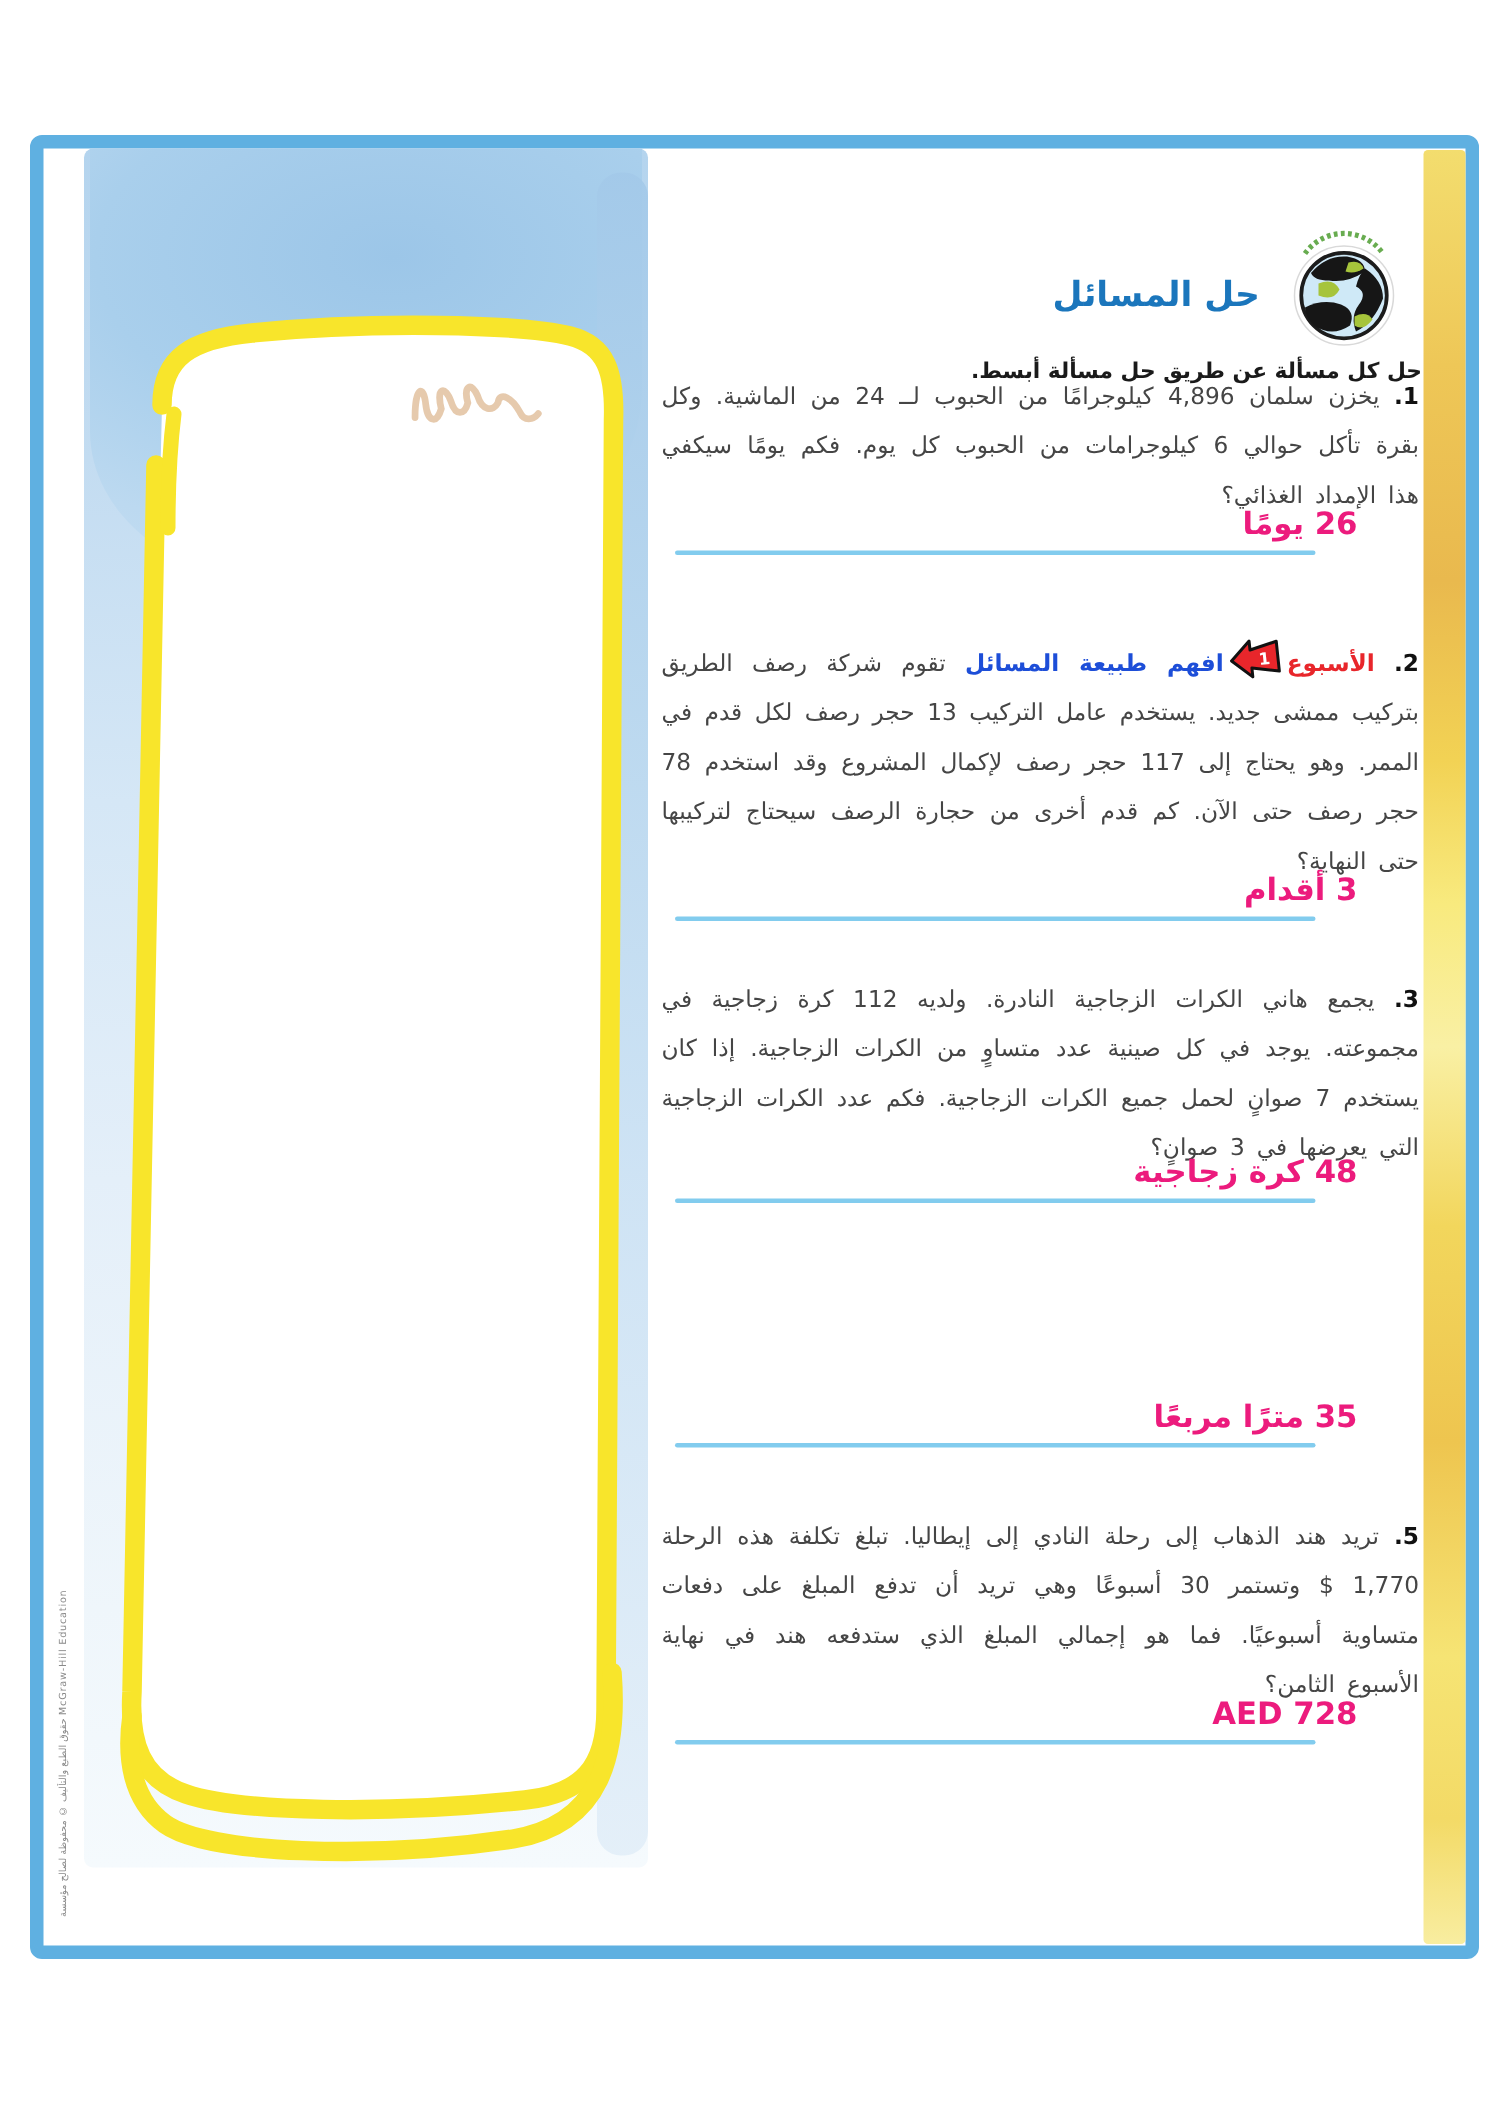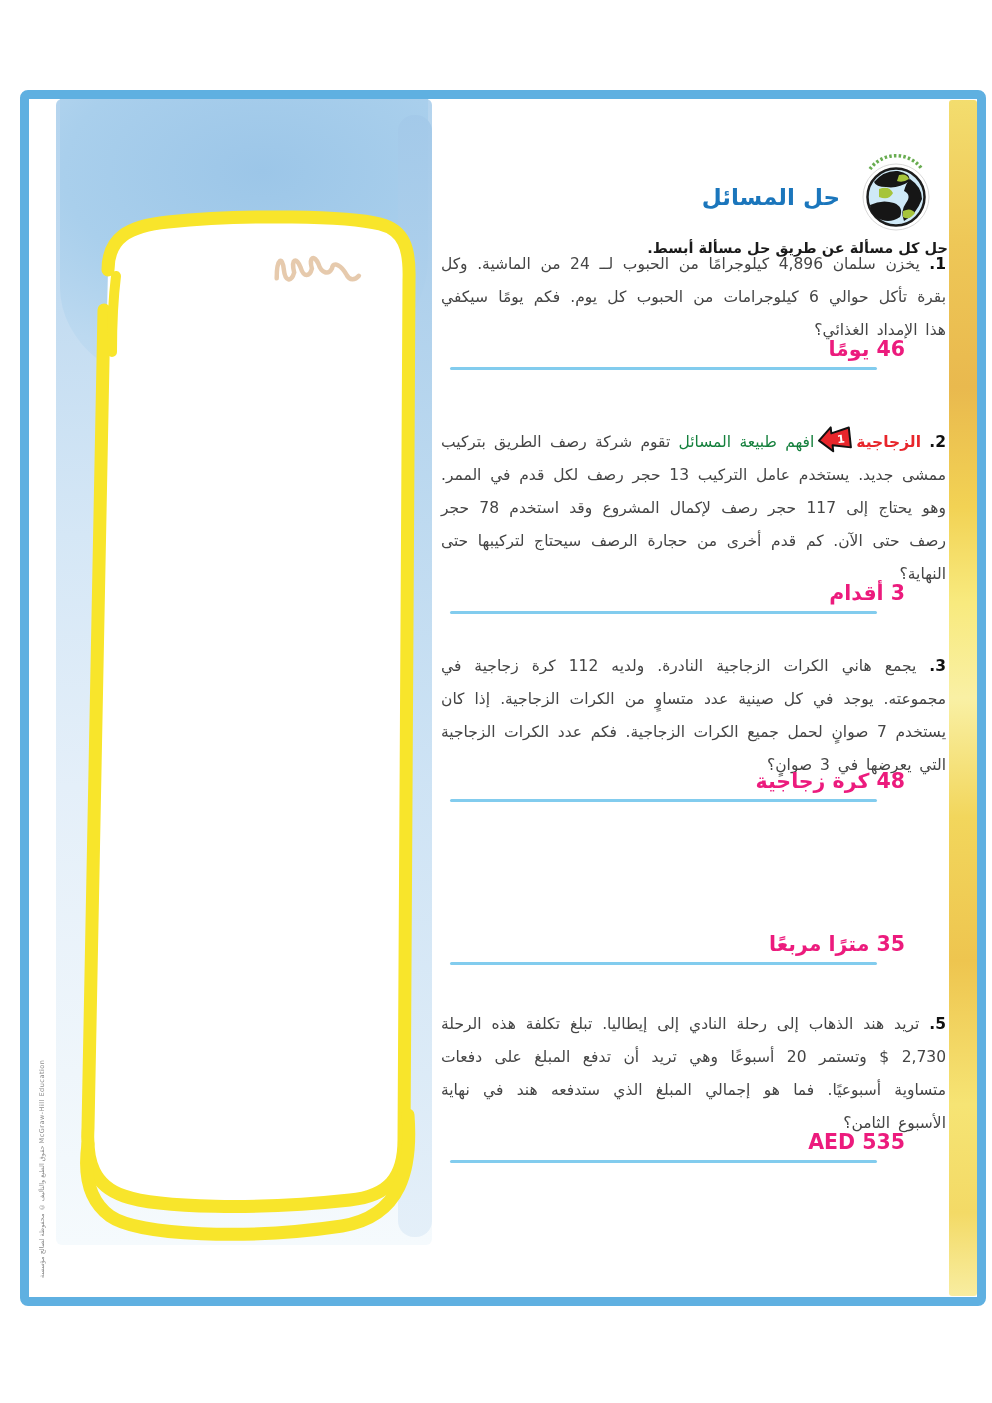--- a/index.html
+++ b/index.html
@@ -31,21 +31,21 @@
   .lesson-header-title{position:absolute;right:152px;top:184px;font-size:23px;font-weight:bold;
       color:#1b76bc;}
   .instruction{position:absolute;right:44px;top:240px;font-size:14.5px;font-weight:bold;color:#1a1a1a;}
   .globe{position:absolute;right:58px;top:152px;}
   .problem{position:absolute;right:46px;width:505px;direction:rtl;}
   .p1{top:248px;height:122px;} .p2{top:424px;height:190px;}
   .p3{top:650px;height:152px;} .p4{top:842px;height:123px;} .p5{top:1008px;height:155px;}
   .ptext{margin:0;font-size:15.5px;line-height:33px;color:#454545;text-align:justify;word-spacing:3px;}
   .pnum{font-weight:bold;color:#111;}
   .practice{font-weight:bold;color:#e8262b;}
-  .plead{font-weight:normal;color:#15803d;}
+  .plead{font-weight:bold;color:#1d4ed8;}
   .arrow-badge{vertical-align:-8px;margin:0 3px;transform:rotate(-6deg);}
   .answer{position:absolute;bottom:9px;right:41px;font-size:20.5px;font-weight:bold;color:#ec1b7d;
       direction:rtl;unicode-bidi:plaintext;}
   .rule{position:absolute;bottom:0;width:427px;height:3px;background:#82ccee;border-radius:2px;
       right:auto;margin:0;left:9px;}
 </style>
 </head>
 <body>
 
 <div class="page">
@@ -81,42 +81,42 @@
     <path fill="#a6c43b" d="M21 37 Q31 33 35 41 Q31 49 21 45 Z"></path>
     <path fill="#a6c43b" d="M41 23 Q49 21 51 27 Q45 31 39 29 Z"></path>
     <path fill="#a6c43b" d="M45 59 Q53 55 57 61 Q51 69 45 65 Z"></path>
   </svg>
 
   <div class="lesson-header-title">حل المسائل</div>
   <div class="instruction">حل كل مسألة عن طريق حل مسألة أبسط.</div>
 
   <div class="problem p1">
     <p class="ptext"><span class="pnum">1.</span> <span>يخزن سلمان 4,896 كيلوجرامًا من الحبوب لــ 24 من الماشية. وكل بقرة تأكل حوالي 6 كيلوجرامات من الحبوب كل يوم. فكم يومًا سيكفي هذا الإمداد الغذائي؟</span></p>
-    <div class="answer">46 يومًا</div>
+    <div class="answer">26 يومًا</div>
     <div class="rule"></div>
   </div>
 
   <div class="problem p2">
-    <p class="ptext"><span class="pnum">2.</span> <span class="practice">الزجاجية</span><svg class="arrow-badge" width="36" height="31" viewBox="0 0 36 31">
+    <p class="ptext"><span class="pnum">2.</span> <span class="practice">الأسبوع</span><svg class="arrow-badge" width="36" height="31" viewBox="0 0 36 31">
           <path d="M2 15 L15 3 L15 9 L33 5 L33 25 L15 21 L15 27 Z" fill="#e8262b" stroke="#111" stroke-width="2" stroke-linejoin="round"></path>
           <text x="24" y="19.5" text-anchor="middle" font-size="11" font-weight="bold" fill="#ffffff">1</text>
         </svg><span class="plead">افهم طبيعة المسائل</span> <span>تقوم شركة رصف الطريق بتركيب ممشى جديد. يستخدم عامل التركيب 13 حجر رصف لكل قدم في الممر. وهو يحتاج إلى 117 حجر رصف لإكمال المشروع وقد استخدم 78 حجر رصف حتى الآن. كم قدم أخرى من حجارة الرصف سيحتاج لتركيبها حتى النهاية؟</span></p>
     <div class="answer">3 أقدام</div>
     <div class="rule"></div>
   </div>
 
   <div class="problem p3">
     <p class="ptext"><span class="pnum">3.</span> <span>يجمع هاني الكرات الزجاجية النادرة. ولديه 112 كرة زجاجية في مجموعته. يوجد في كل صينية عدد متساوٍ من الكرات الزجاجية. إذا كان يستخدم 7 صوانٍ لحمل جميع الكرات الزجاجية. فكم عدد الكرات الزجاجية التي يعرضها في 3 صوانٍ؟</span></p>
     <div class="answer">48 كرة زجاجية</div>
     <div class="rule"></div>
   </div>
 
   <div class="problem p4">
     <div class="answer">35 مترًا مربعًا</div>
     <div class="rule"></div>
   </div>
 
   <div class="problem p5">
-    <p class="ptext"><span class="pnum">5.</span> <span>تريد هند الذهاب إلى رحلة النادي إلى إيطاليا. تبلغ تكلفة هذه الرحلة 2,730 $ وتستمر 20 أسبوعًا وهي تريد أن تدفع المبلغ على دفعات متساوية أسبوعيًا. فما هو إجمالي المبلغ الذي ستدفعه هند في نهاية الأسبوع الثامن؟</span></p>
-    <div class="answer">AED 535</div>
+    <p class="ptext"><span class="pnum">5.</span> <span>تريد هند الذهاب إلى رحلة النادي إلى إيطاليا. تبلغ تكلفة هذه الرحلة 1,770 $ وتستمر 30 أسبوعًا وهي تريد أن تدفع المبلغ على دفعات متساوية أسبوعيًا. فما هو إجمالي المبلغ الذي ستدفعه هند في نهاية الأسبوع الثامن؟</span></p>
+    <div class="answer">AED 728</div>
     <div class="rule"></div>
   </div>
 </div>
 
 </body></html>

